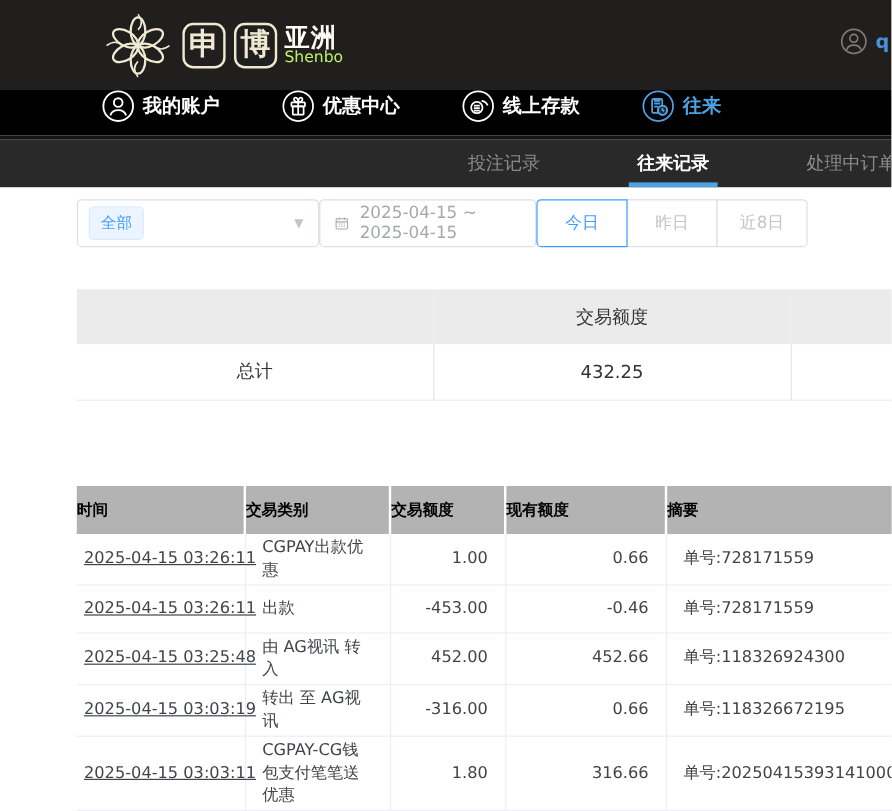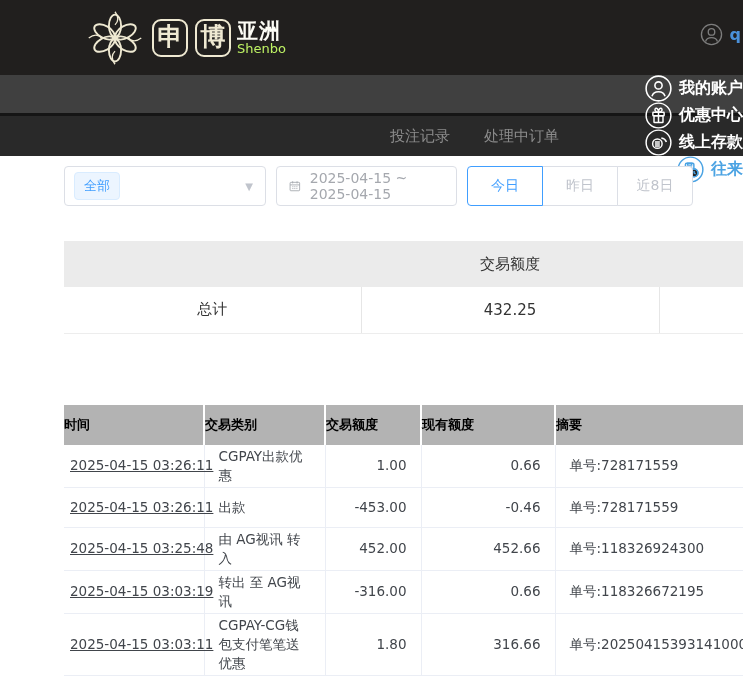--- a/index.html
+++ b/index.html
@@ -15,41 +15,41 @@
               display:flex; align-items:center; justify-content:center;
               font-size:25px; font-weight:600; margin-left:7px; padding-bottom:2px; }
   .logo-right { margin-left:6px; line-height:1.05; }
   .logo-region { font-size:21px; font-weight:700; letter-spacing:1px; color:#fdfdf6; }
   .logo-sub { font-size:13px; color:#bef264; }
   .user-area { position:absolute; right:2px; top:23px; display:flex; align-items:center; }
   .user-area svg { margin-right:7px; }
   .user-name { color:#4a90d9; font-size:16px; font-weight:600; }
 
   
-  .main-nav { height:38px; background:#404040; display:flex; align-items:flex-end;
-              padding-left:85px;flex-direction:column; }
+  .main-nav { height:38px; background:#000000; display:flex; align-items:flex-start;
+              padding-left:85px; }
   .nav-item { display:flex; align-items:center; gap:7px; color:#fff;
               font-size:16px; font-weight:bold; cursor:pointer; white-space:nowrap; }
   .nav-item + .nav-item { margin-left:52px; }
   .nav-item svg { stroke:#fff; }
   .nav-item.active { color:#4ba3e3; }
   .nav-item.active svg { stroke:#4ba3e3; }
   .nav-separator { height:3px; background:#151515; }
 
   
-  .sub-nav { height:40px; background:#292929; display:flex; padding-left:390px; }
+  .sub-nav { height:40px; background:#292929; display:flex; padding-left:390px;gap:47px; }
   .tab { color:#8c8c8c; font-size:15px; line-height:40px; height:40px;
          position:relative; cursor:pointer; white-space:nowrap; }
   .tab + .tab { margin-left:34px; }
   .tab.active { color:#fff; font-weight:bold; }
   .tab.active::after { content:""; position:absolute; left:-7px; right:-7px;
                        bottom:0; height:4px; background:#4ba3e3; }
 
   
-  .filter-row { display:flex; margin:10px 0 0 64px; gap:10px; height:40px; }
+  .filter-row { display:flex; margin:10px 0 0 64px; height:40px; }
   .select-box { width:202px; border:1px solid #dcdfe6; border-radius:4px;
                 display:flex; align-items:center; padding:0 12px 0 9px;
                 position:relative; background:#fff; cursor:pointer; }
   .chip { background:#ecf5ff; border:1px solid #d9ecff; color:#409eff;
           font-size:13px; padding:4px 9px; border-radius:4px; }
   .caret { position:absolute; right:12px; top:14px; color:#c0c4cc; font-size:10px; }
   .date-box { width:181px; border:1px solid #dcdfe6; border-radius:4px;
               display:flex; align-items:center; gap:9px; padding:0 12px;
               color:#a5a8ae; font-size:14px; background:#fff; cursor:pointer; }
   .quick-group { display:flex; }
@@ -156,20 +156,21 @@
       <circle cx="15.2" cy="15" r="3.4"></circle>
       <path d="M15.2 13.4 v1.6 l1.3 0.8"></path>
     </svg>
     <span>往来</span>
   </div>
 </nav>
 <div class="nav-separator"></div>
 
 <nav class="sub-nav">
   <div class="tab">投注记录</div>
+  <div class="tab active">往来记录</div>
   <div class="tab">处理中订单</div>
 </nav>
 
 <div class="filter-row">
   <div class="select-box">
     <span class="chip">全部</span>
     <span class="caret">▼</span>
   </div>
   <div class="date-box">
     <svg width="16" height="16" viewBox="0 0 16 16" fill="none" stroke="#a5a8ae" stroke-width="1.2">

